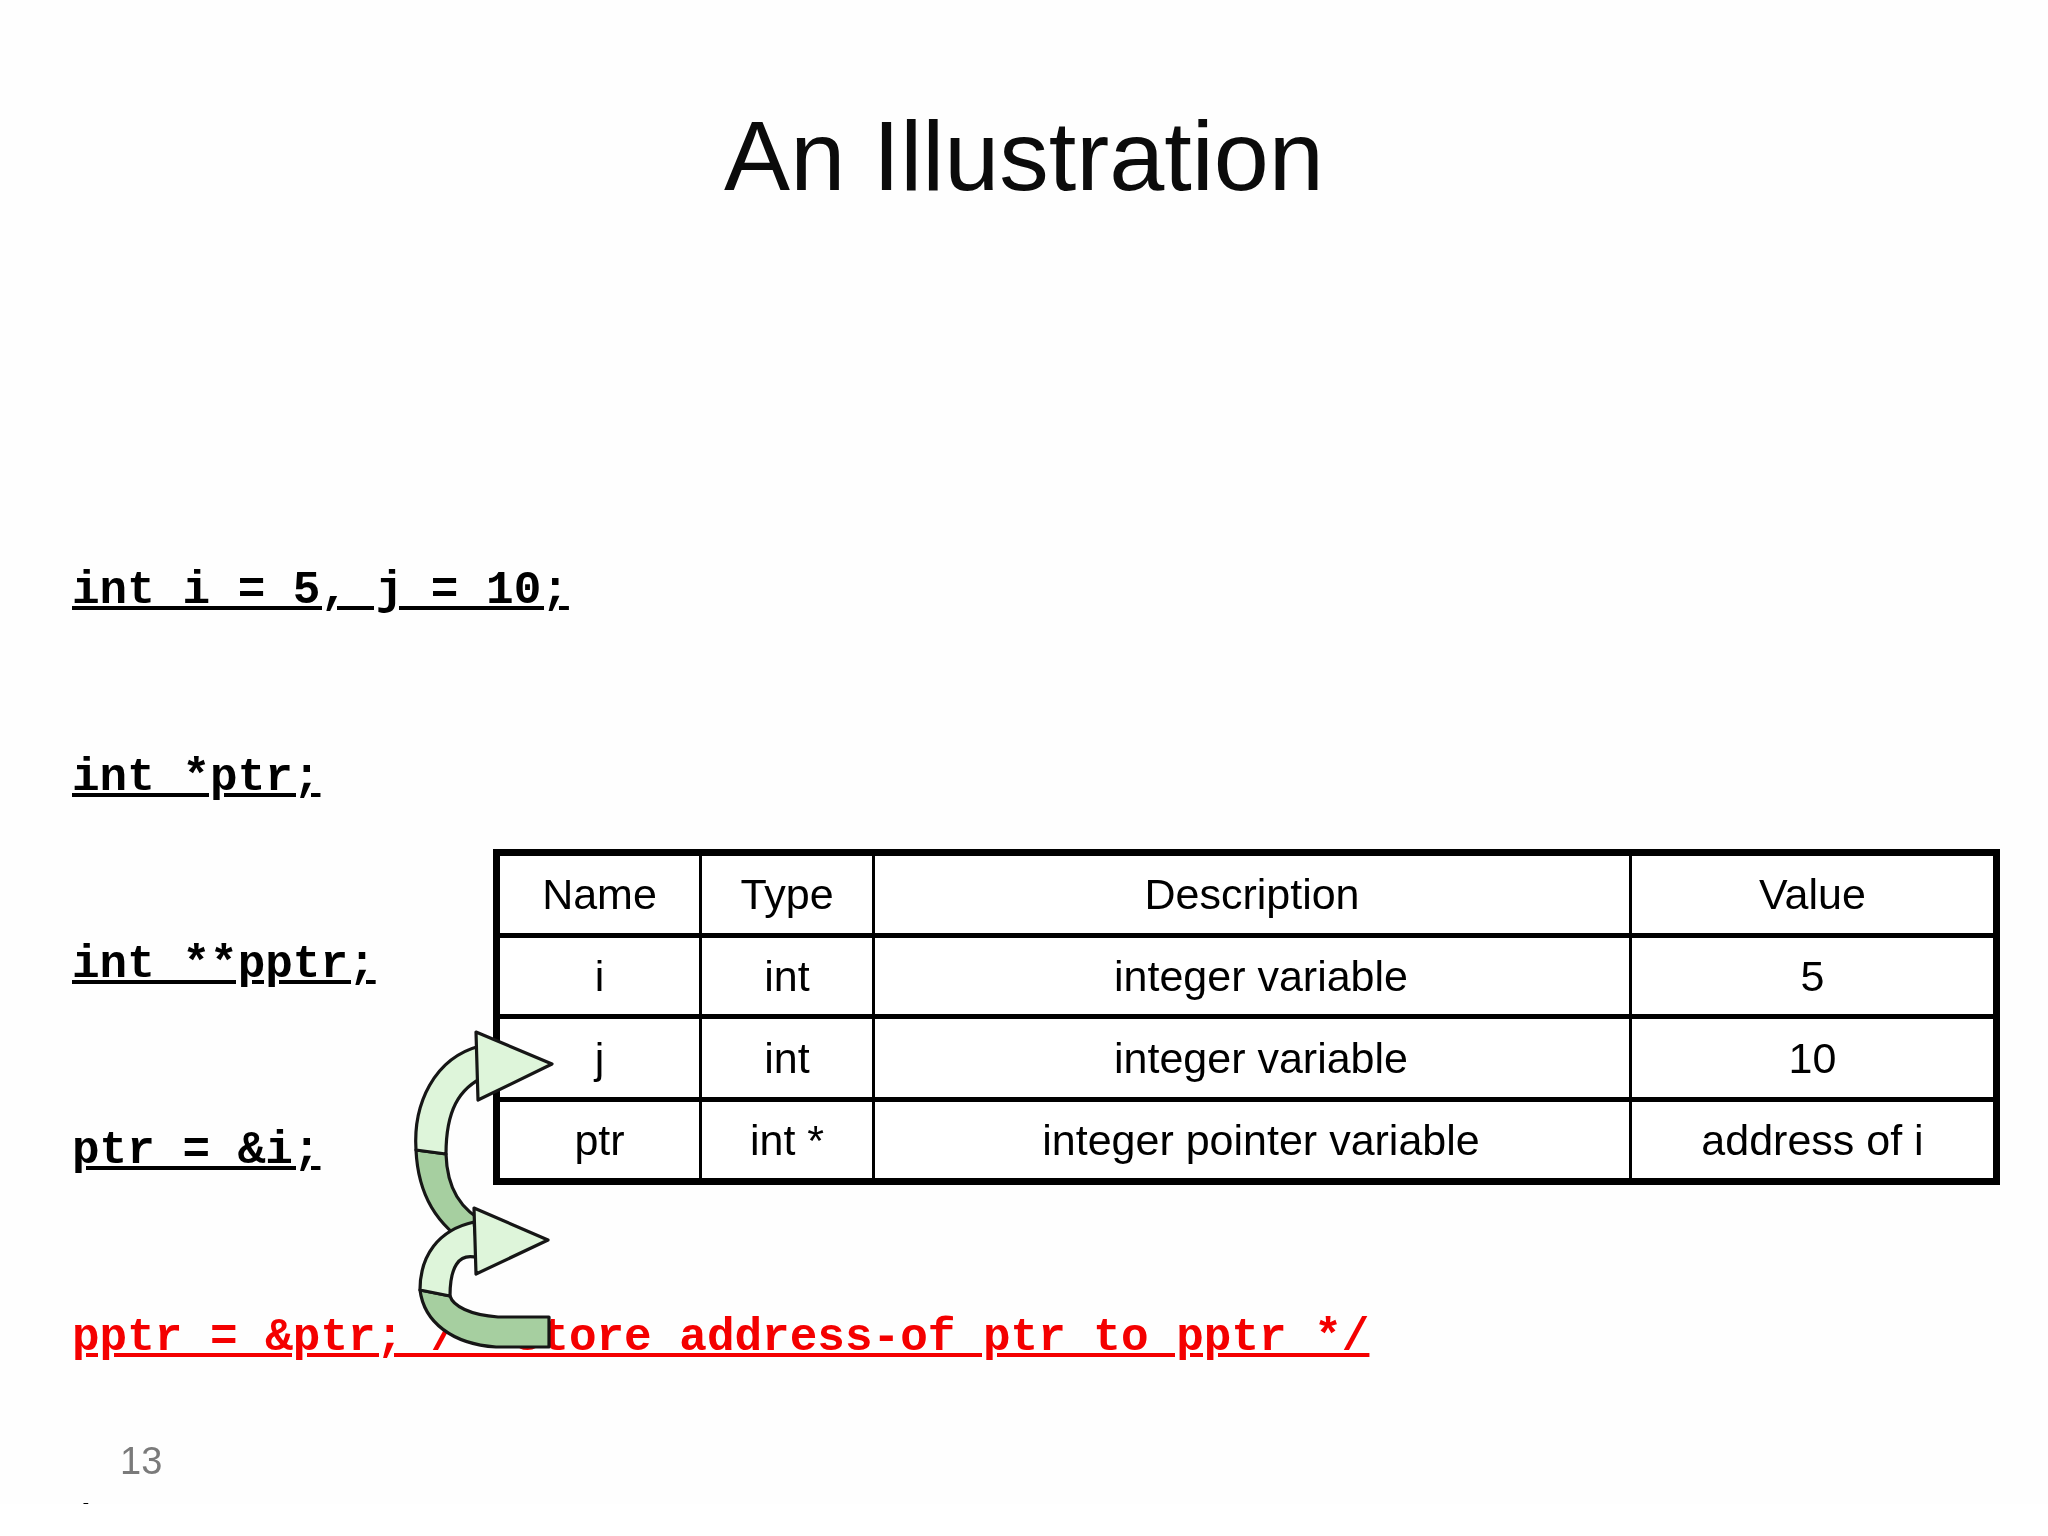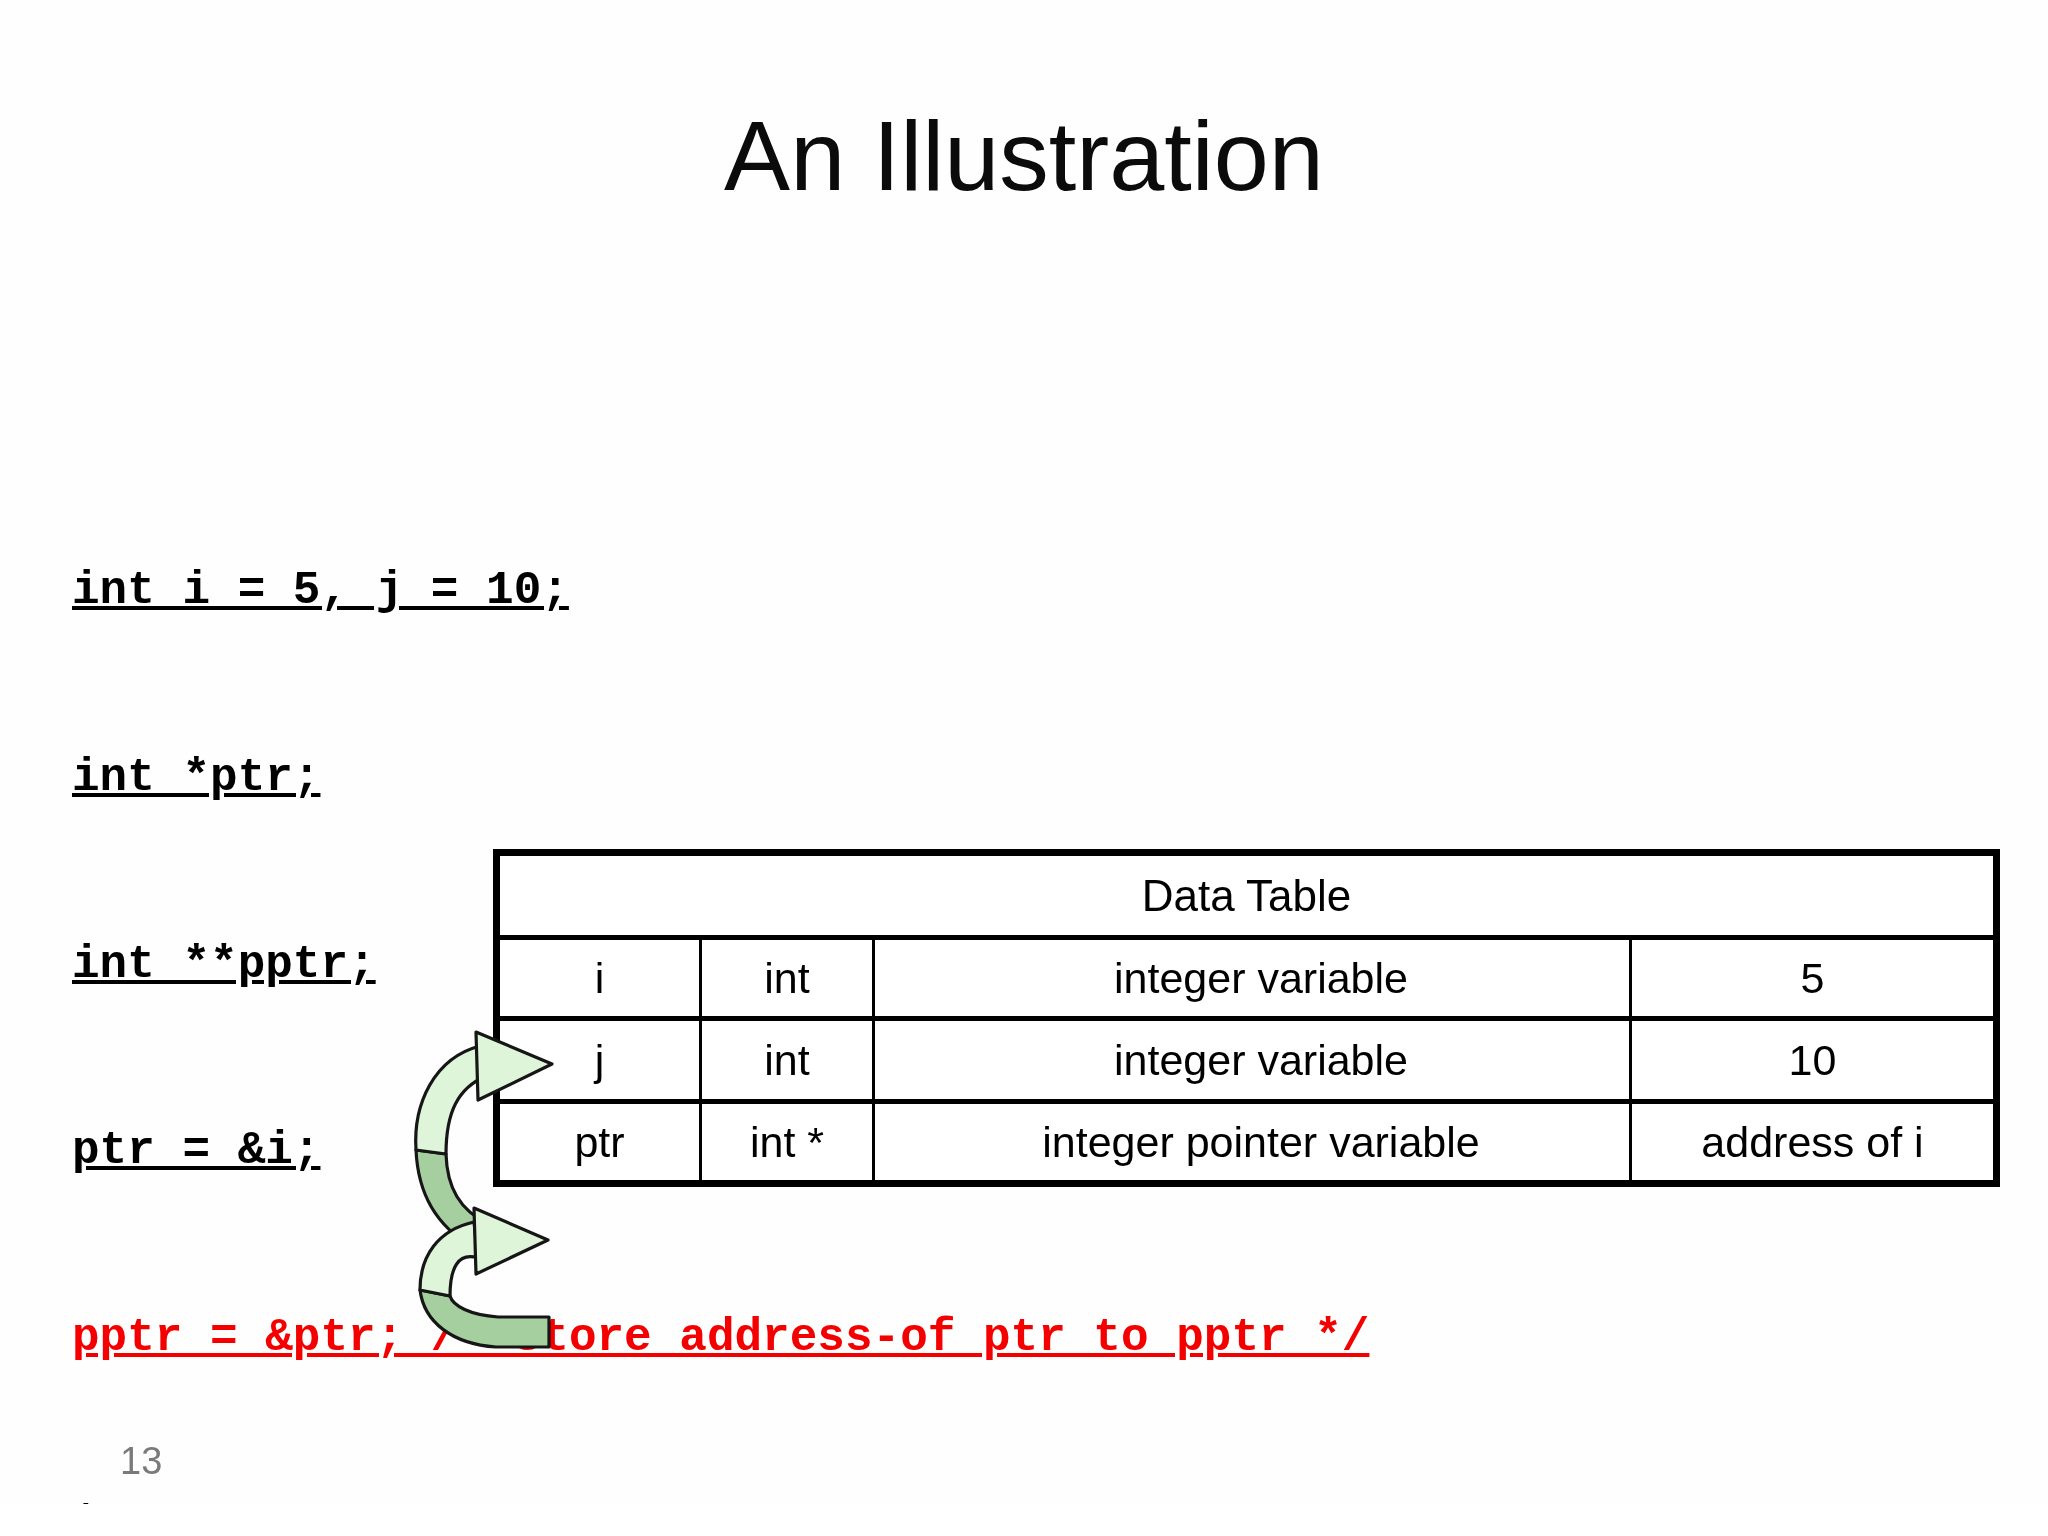--- a/index.html
+++ b/index.html
@@ -114,22 +114,25 @@
   </div>
 
   <table id="data-table">
     <colgroup>
       <col style="width:204px">
       <col style="width:173px">
       <col style="width:757px">
       <col style="width:366px">
     </colgroup>
     <tbody>
-      <tr class="r-title">
-        <td colspan="4">Data Table</td>
+      <tr class="r-head">
+        <td>Name</td>
+        <td>Type</td>
+        <td>Description</td>
+        <td>Value</td>
       </tr>
       <tr class="r1">
         <td>i</td>
         <td>int</td>
         <td class="desc">integer variable</td>
         <td>5</td>
       </tr>
       <tr class="r2">
         <td>j</td>
         <td>int</td>

